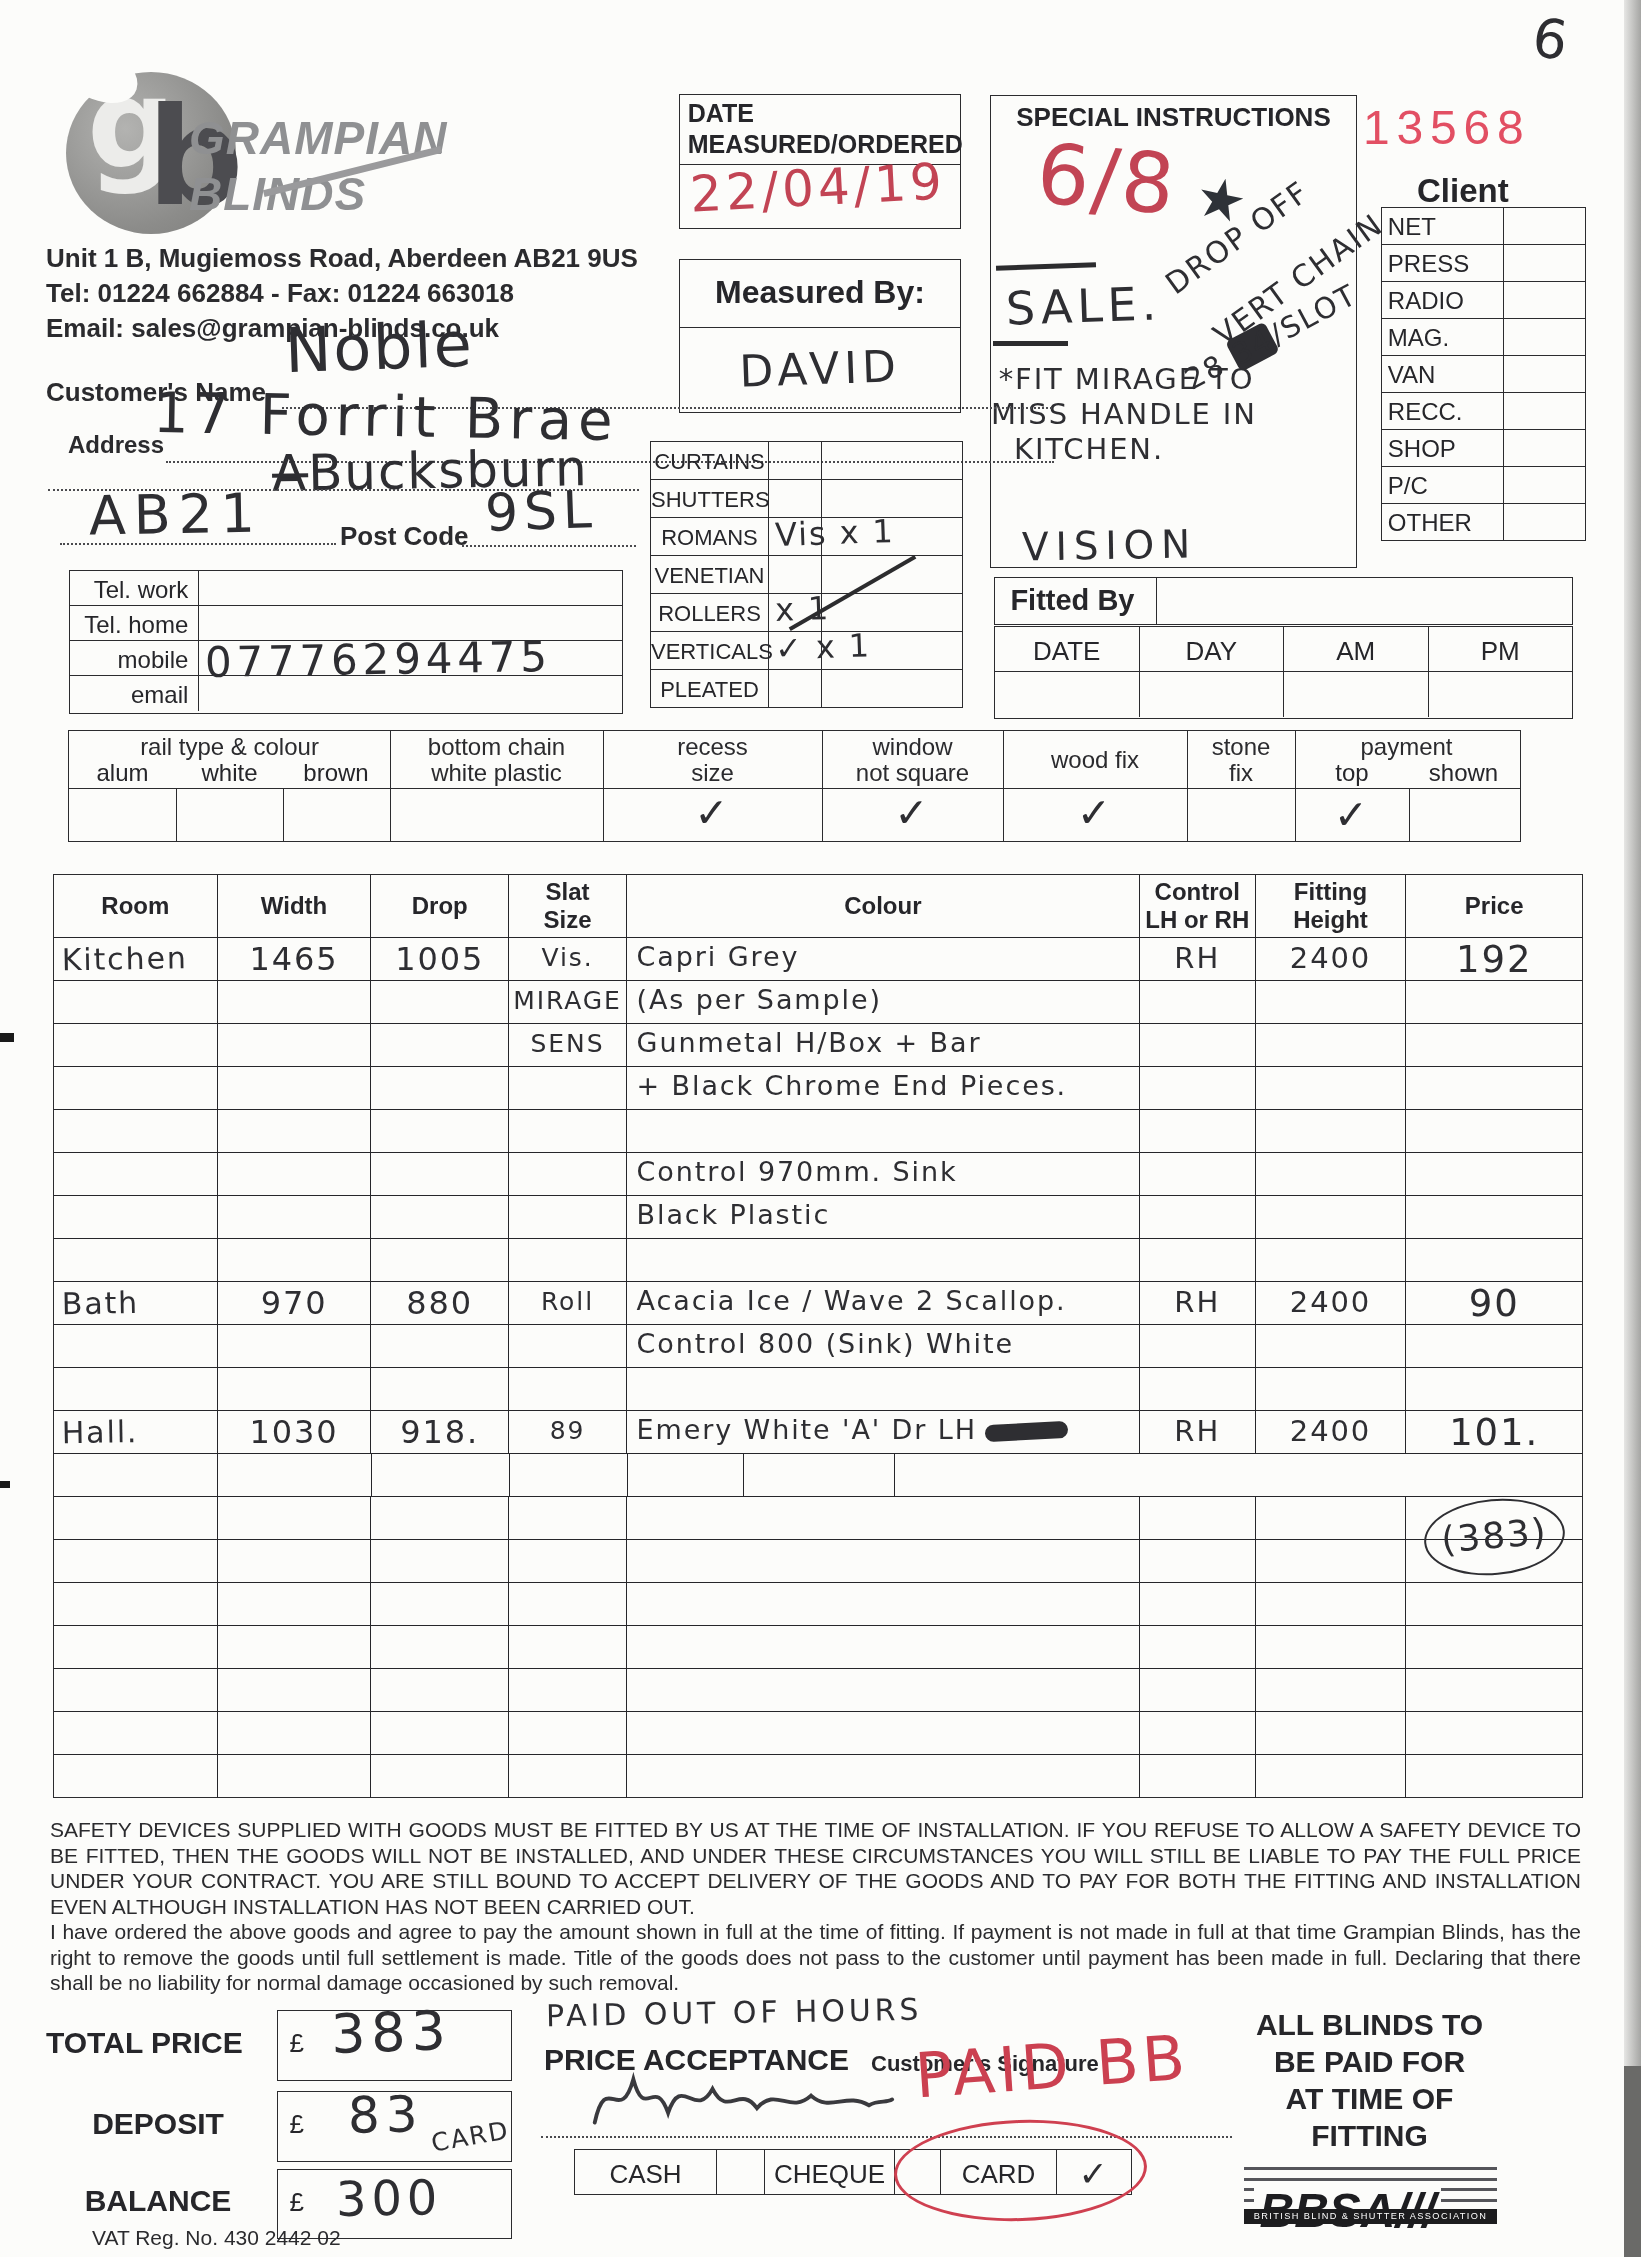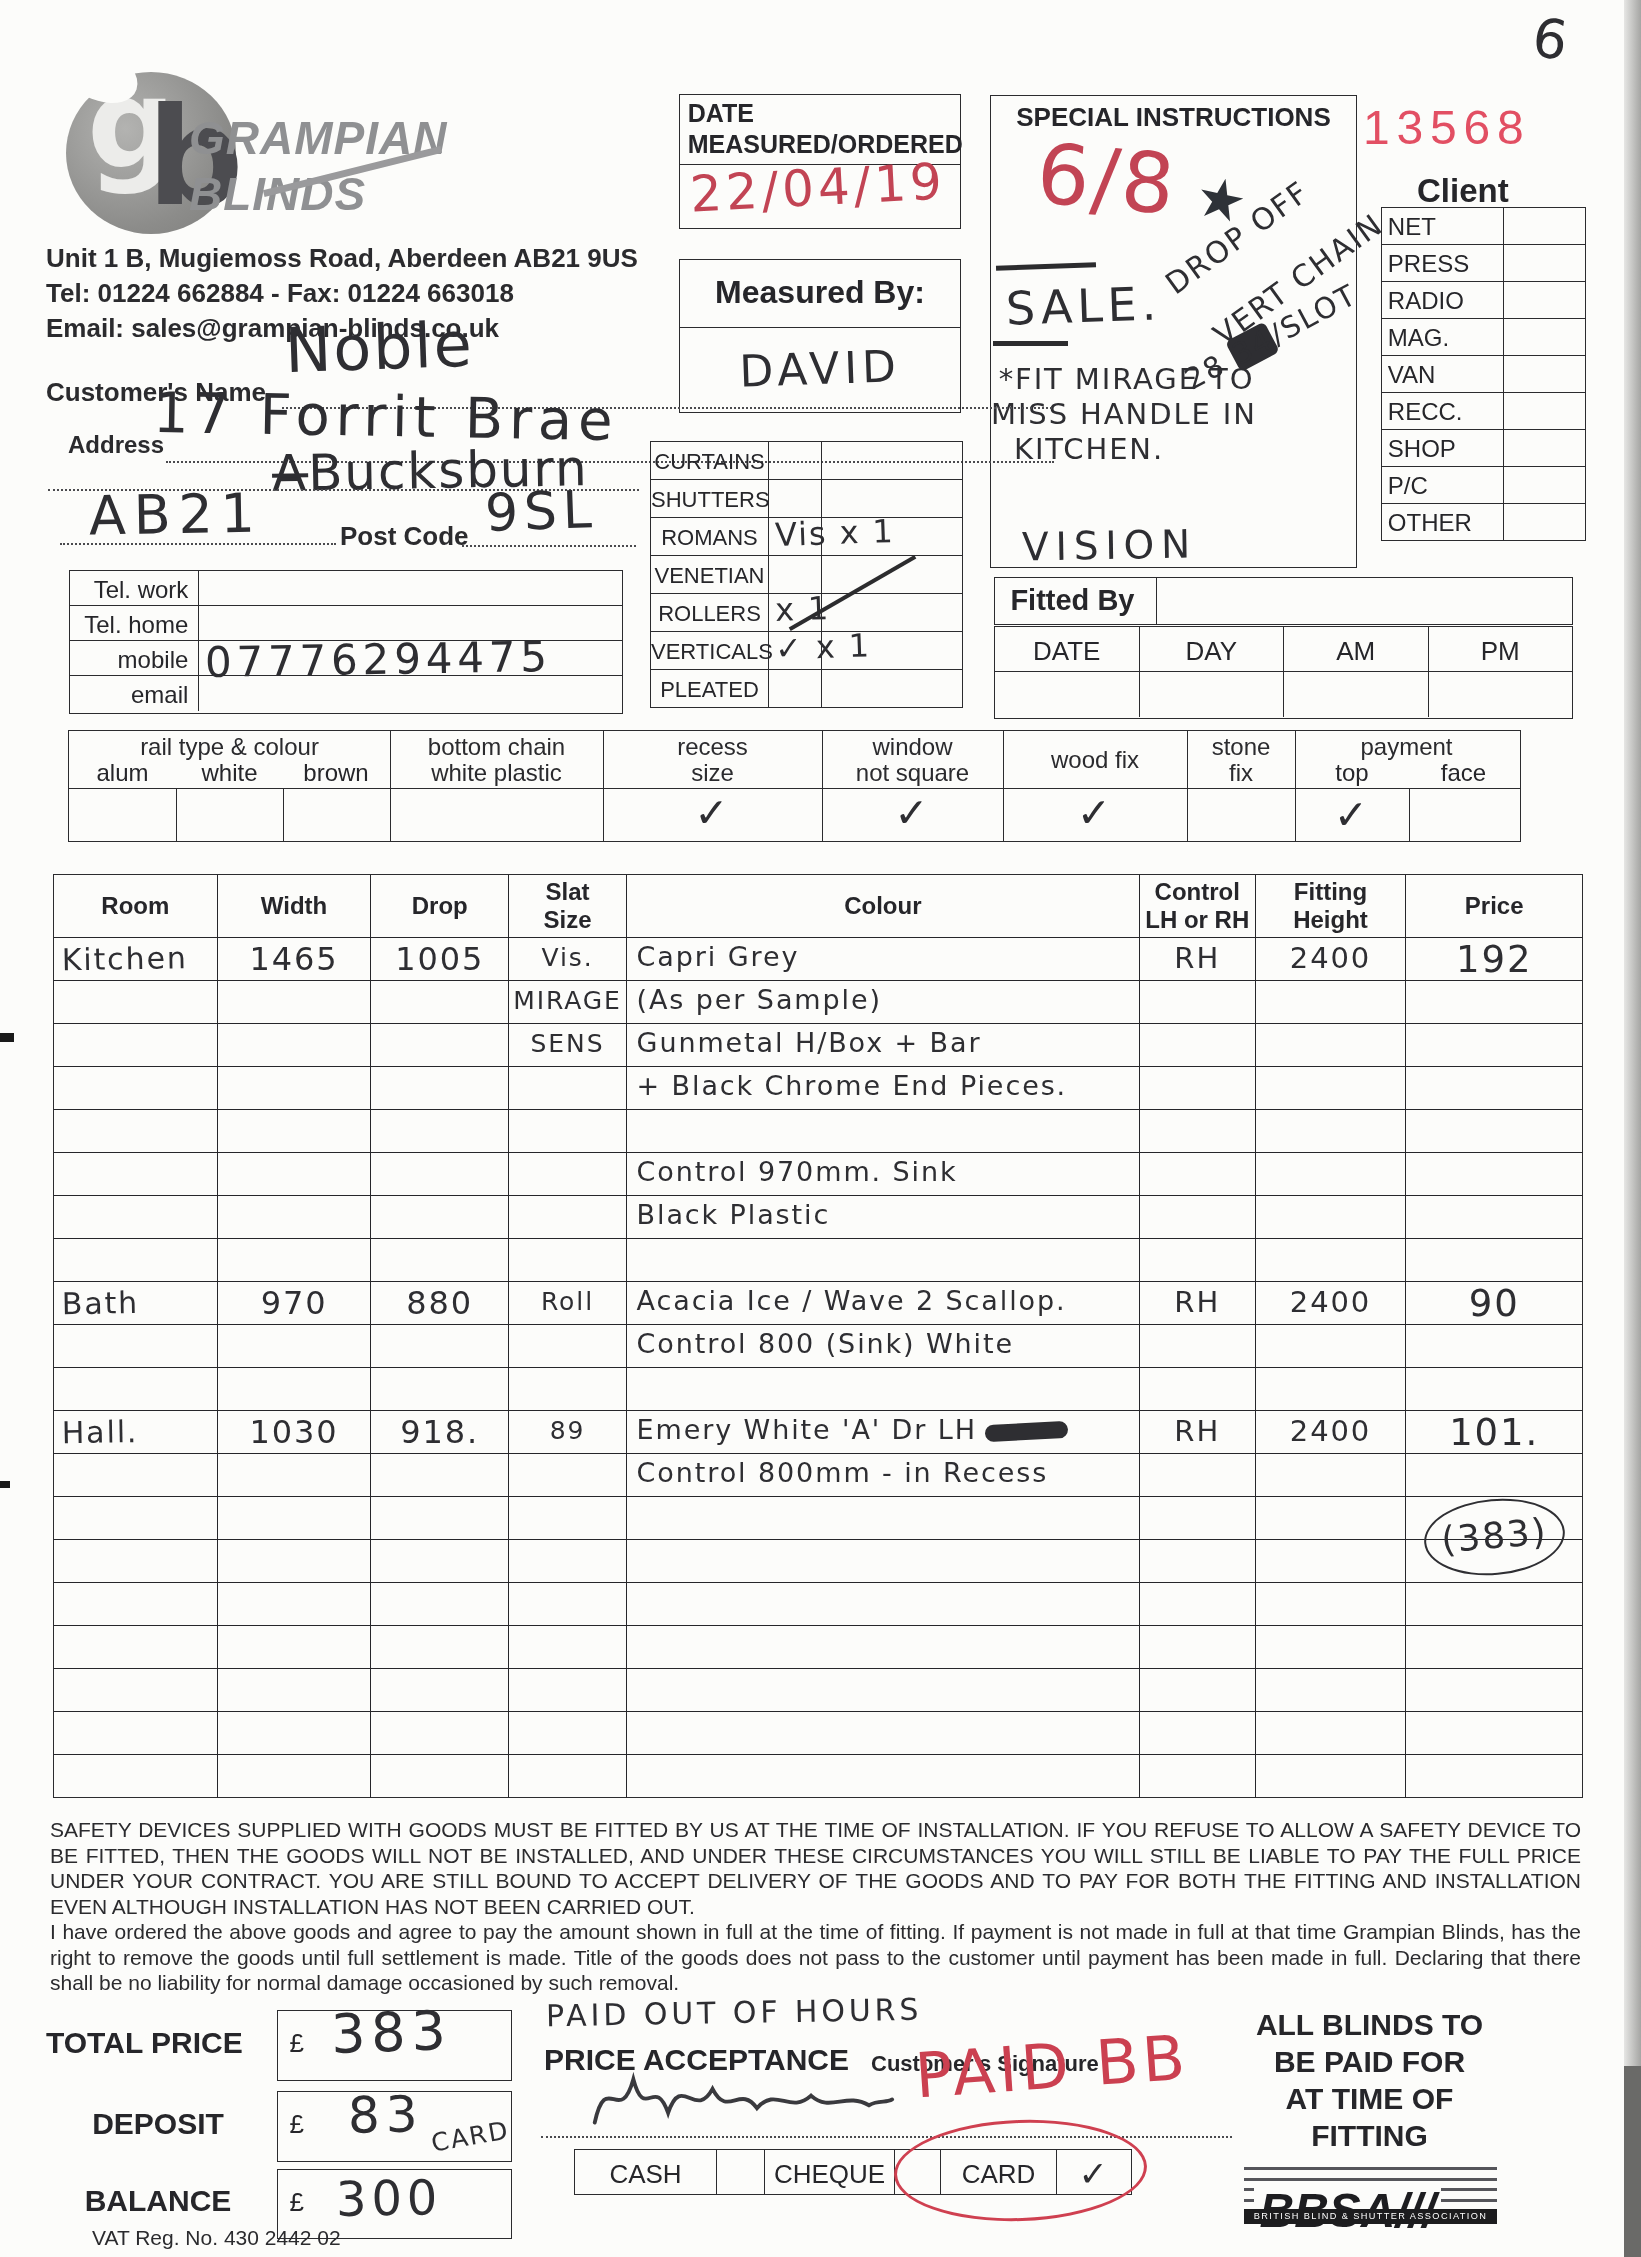--- a/index.html
+++ b/index.html
@@ -298,21 +298,21 @@
       <div class="optdiv" style="left: 934px;"></div>
       <div class="opttitle" style="left: 934px; top: 15.4px; width: 184px;">wood fix</div>
       <div class="optcheck hw" style="left: 934px; top: 58px; width: 184px;">✓</div>
       <div class="optdiv" style="left: 1118px;"></div>
       <div class="opttitle" style="left: 1118px; top: 1.9px; width: 108px;">stone</div>
       <div class="opttitle" style="left: 1118px; top: 28px; width: 108px;">fix</div>
       <div class="optdiv" style="left: 1226px;"></div>
       <div class="opttitle" style="left: 1226px; top: 1.9px; width: 223px;">payment</div>
       <div class="optsubs" style="left: 1226px; top: 28px; width: 223px;">
         <span style="width: 114px;">top</span>
-        <span style="width: 109px;">face</span>
+        <span style="width: 109px;">shown</span>
       </div>
       <div class="optcheck hw" style="left: 1226px; top: 60px; width: 114px;">✓</div>
       <div class="optsubdiv" style="left: 1340px; top: 57px; height: 53px;"></div>
     </div>
 
   <div class="abs bx" id="main-table" style="left:53px;top:874px;width:1530px;height:924px;">
       <div class="mth">
         <div class="mhc" style="width: 164px;">
           <div>Room</div>
         </div>
@@ -522,23 +522,20 @@
         </div>
         <div class="mc" style="width: 176px;">
           <div class="cw-price hw" style="display: block;">101.</div>
         </div>
       </div>
       <div class="mtr" style="height: 43px;">
         <div class="mc" style="width: 164px;"></div>
         <div class="mc" style="width: 154px;"></div>
         <div class="mc" style="width: 138px;"></div>
         <div class="mc" style="width: 118px;"></div>
-        <div class="mc" style="width: 514px;">
-          <div class="cw-colour hw" style="display: block;">Control 800mm - in Recess</div>
-        </div>
         <div class="mc" style="width: 116px;"></div>
         <div class="mc" style="width: 151px;"></div>
         <div class="mc" style="width: 176px;"></div>
       </div>
       <div class="mtr" style="height: 43px;">
         <div class="mc" style="width: 164px;"></div>
         <div class="mc" style="width: 154px;"></div>
         <div class="mc" style="width: 138px;"></div>
         <div class="mc" style="width: 118px;"></div>
         <div class="mc" style="width: 514px;"></div>

